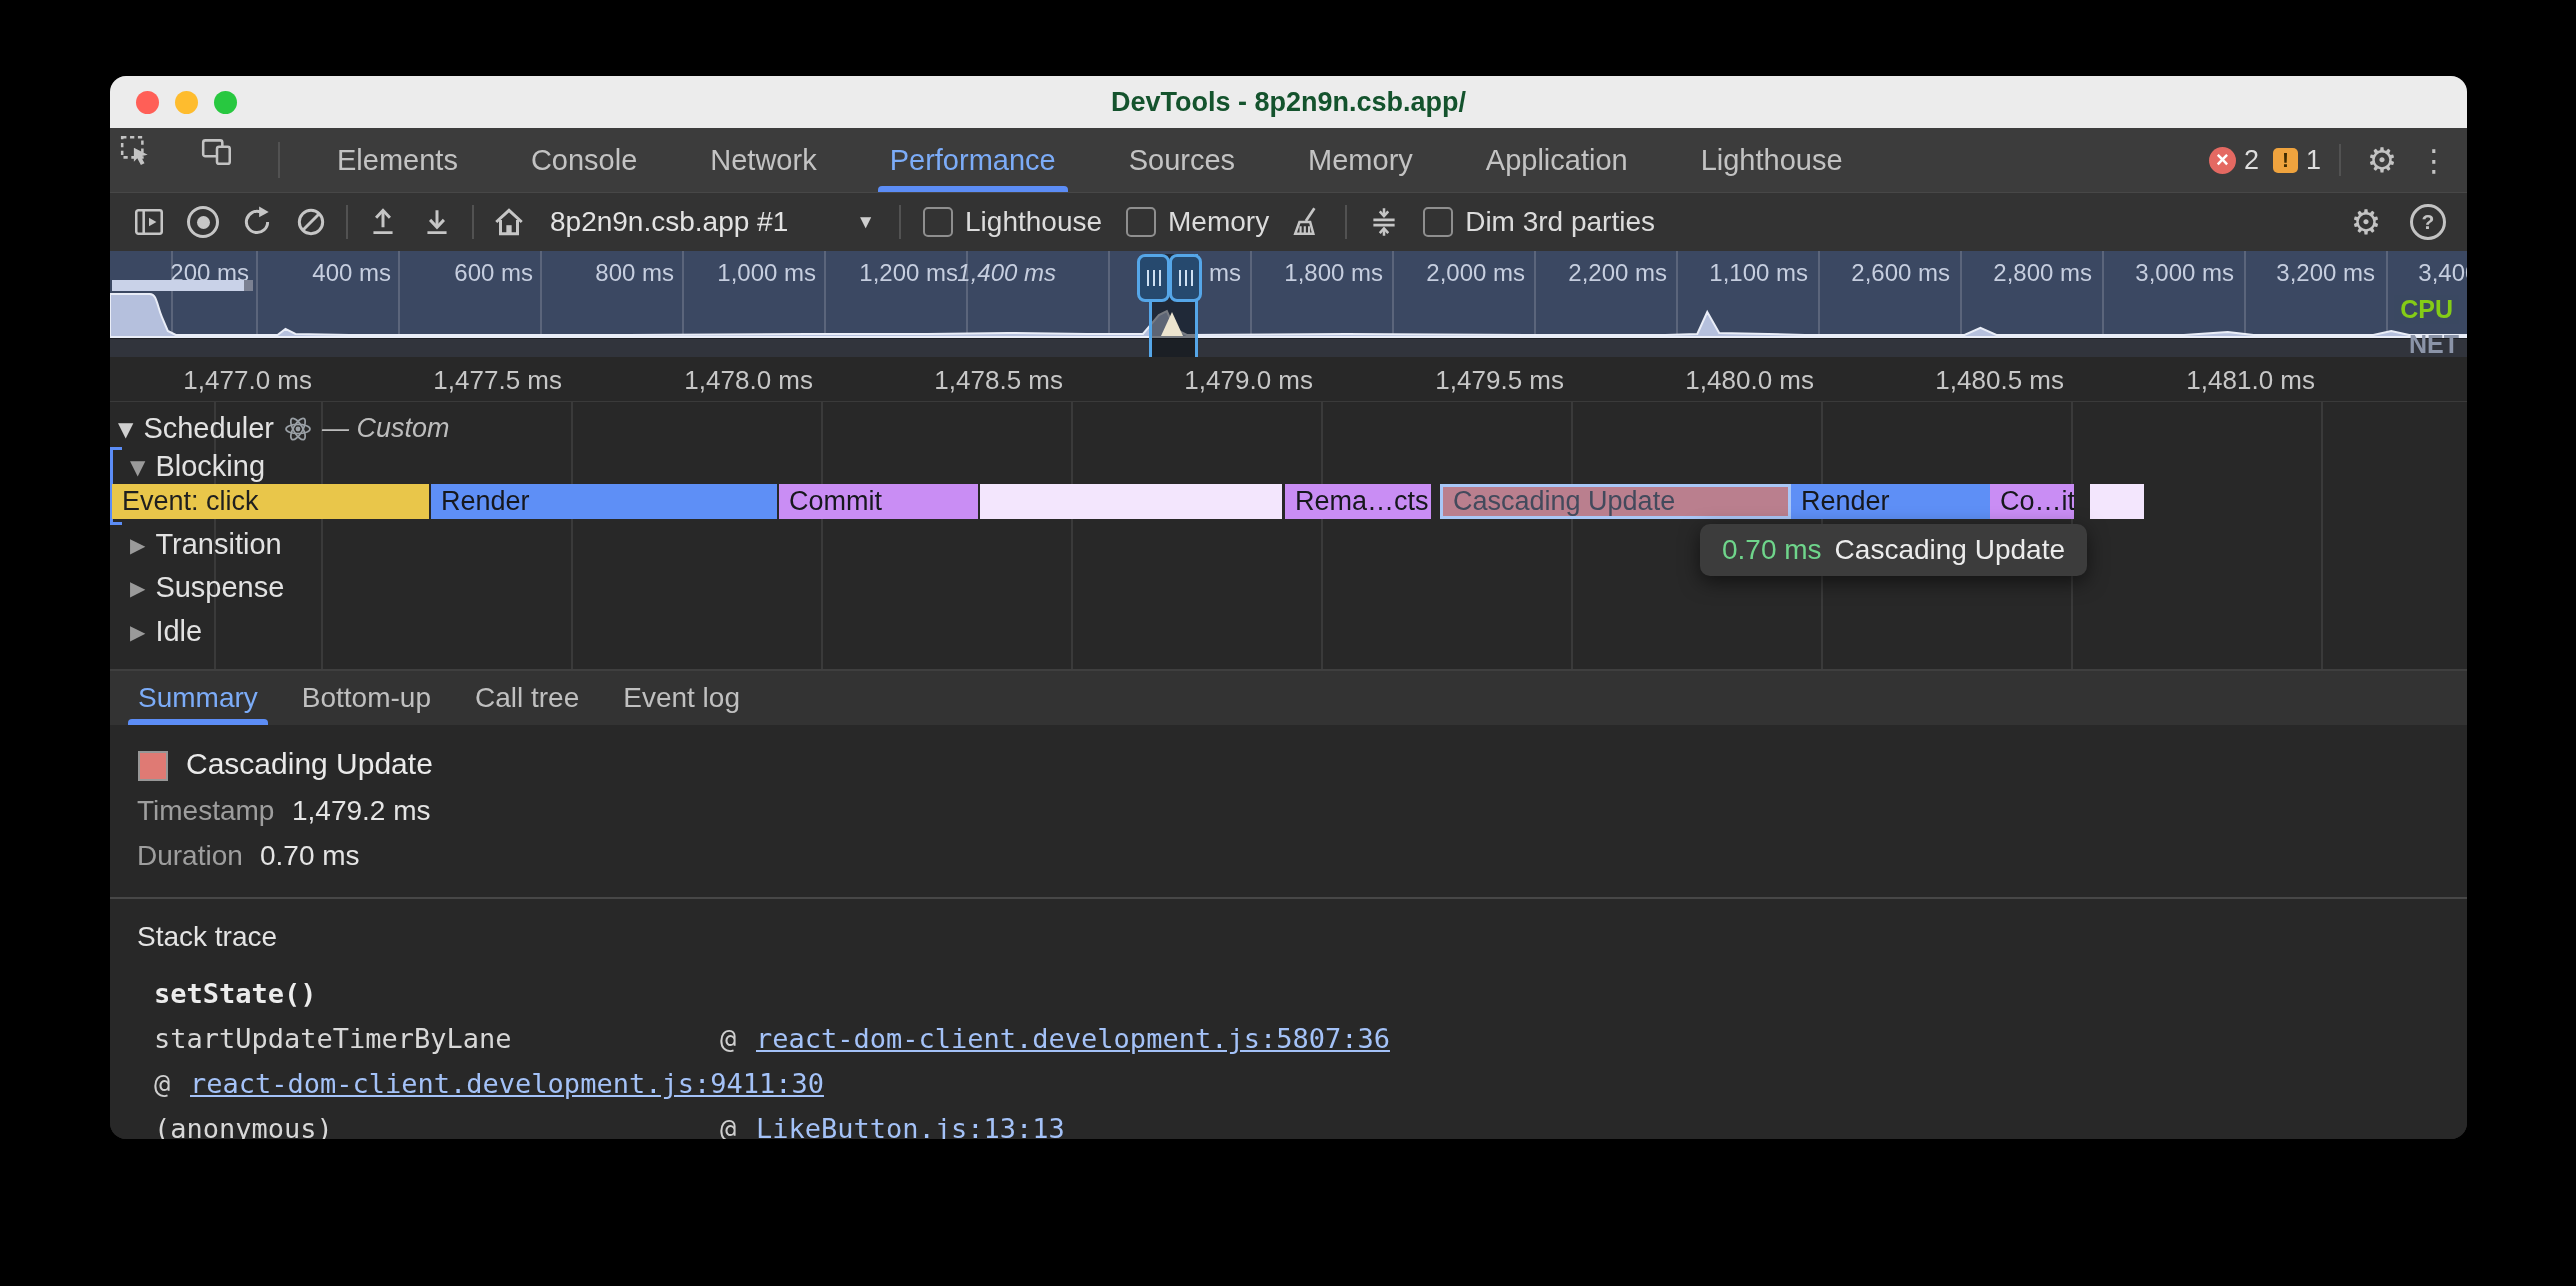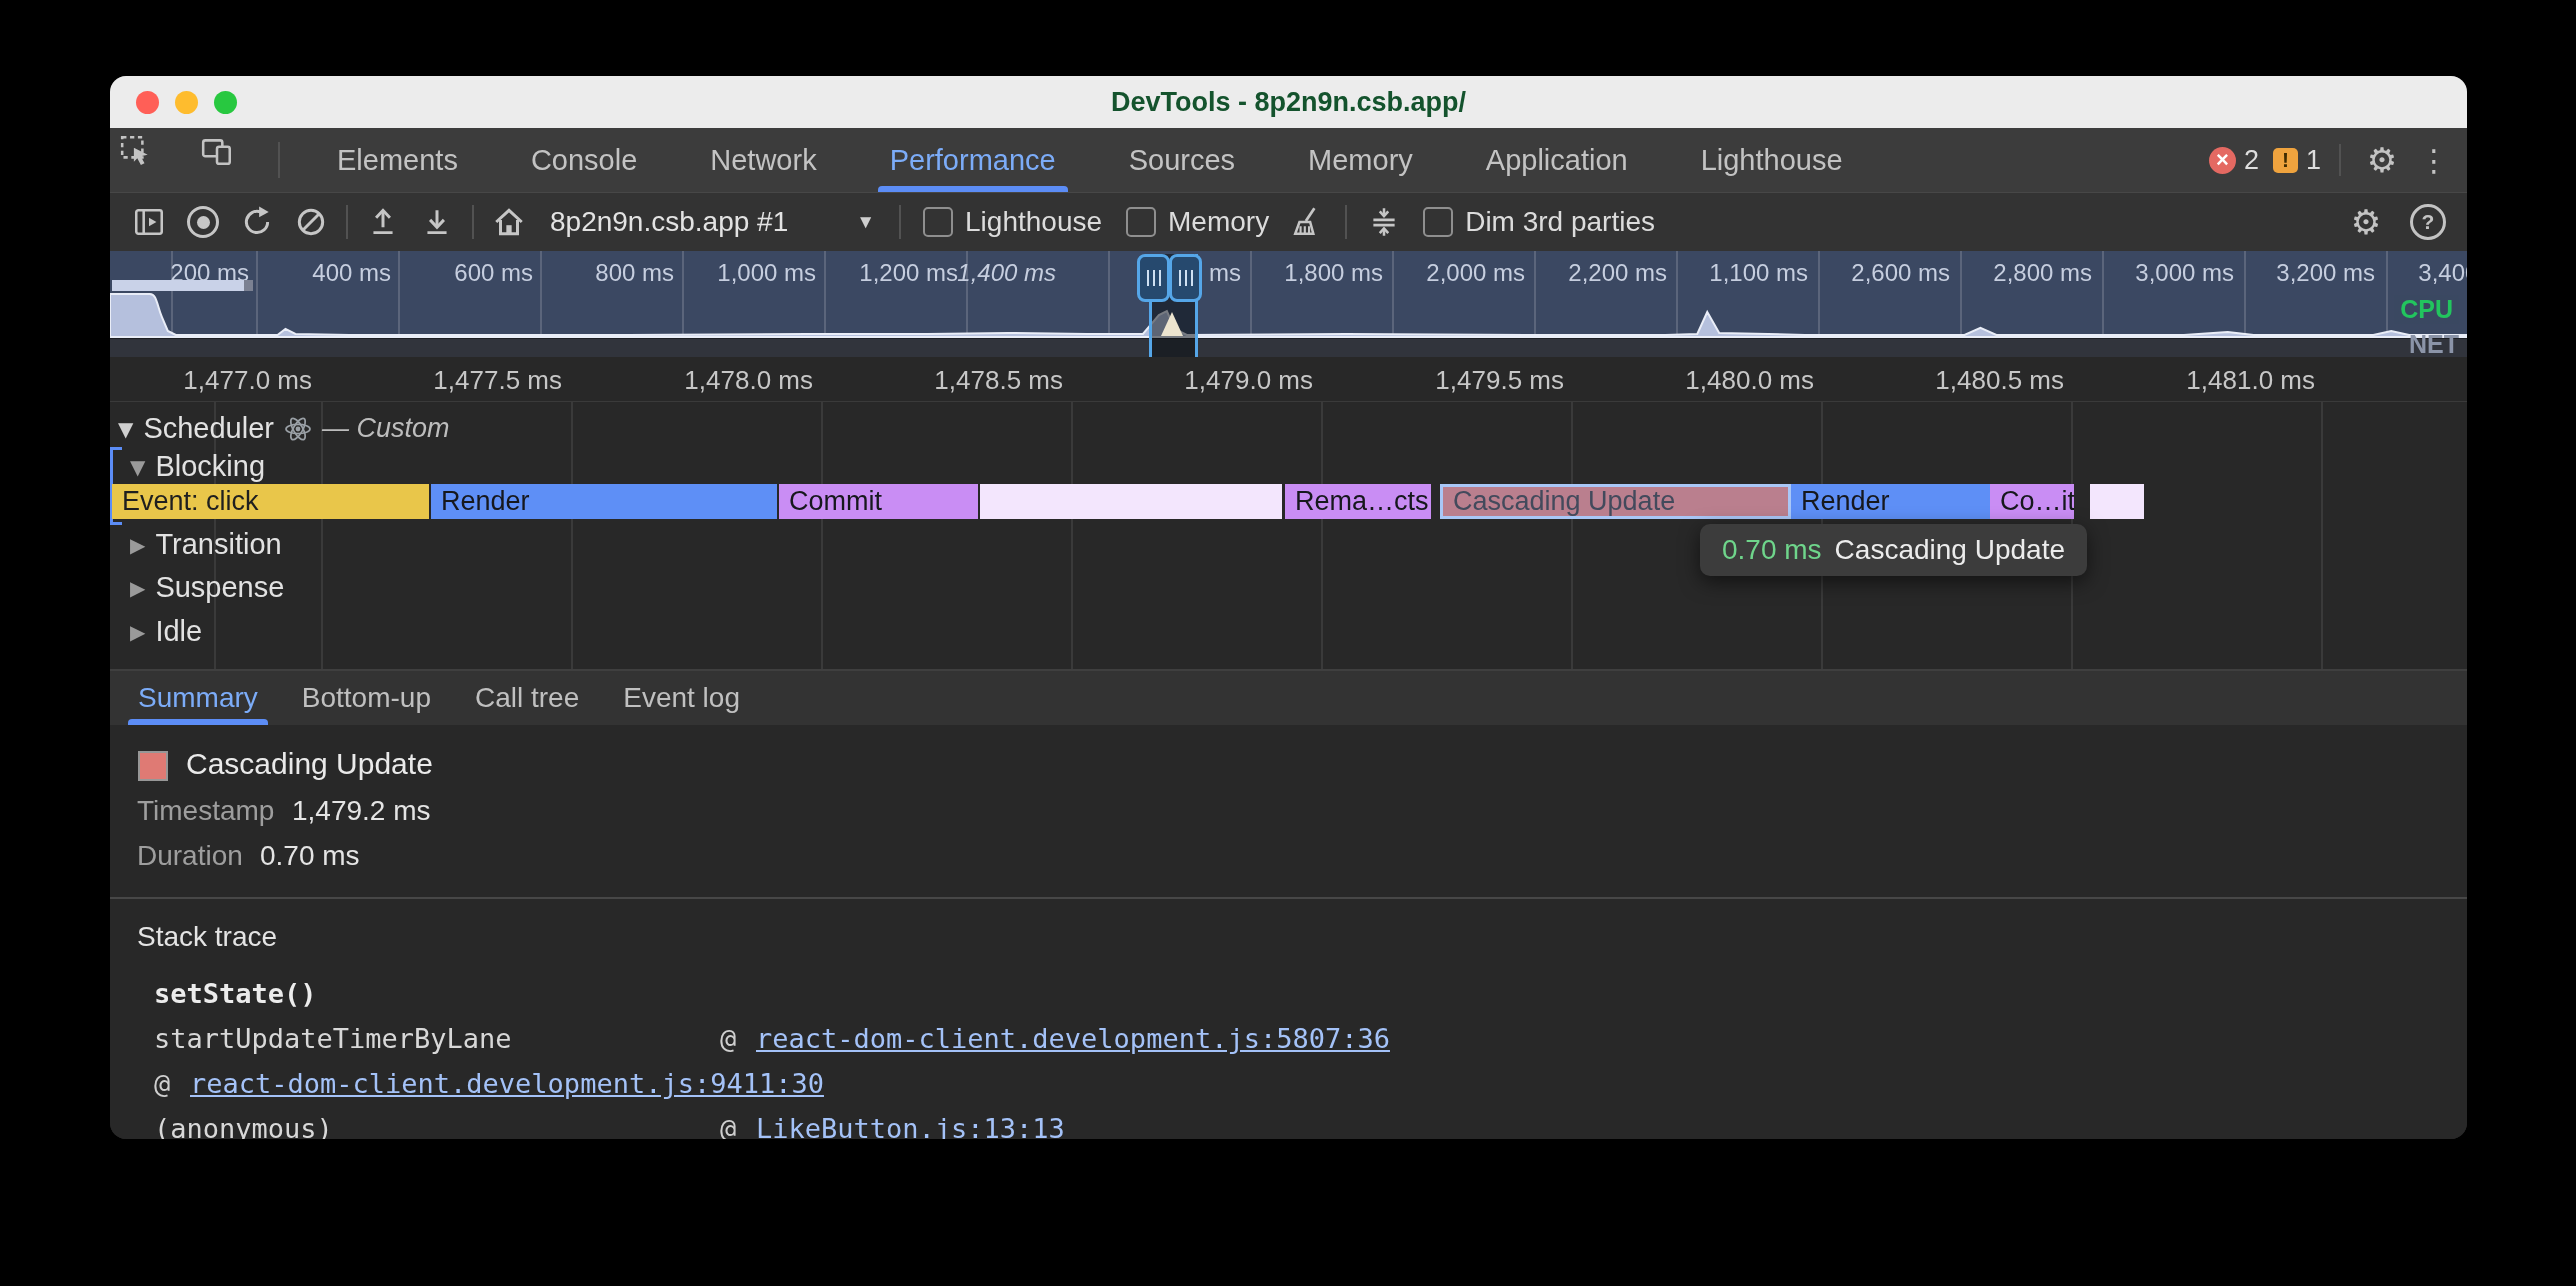--- a/index.html
+++ b/index.html
@@ -35,21 +35,21 @@
   .toolbar-right{margin-left:auto;display:flex;align-items:center;gap:16px;}
   .help-circle{width:30px;height:30px;border:3px solid #c3c3c3;border-radius:50%;color:#c3c3c3;font-size:21px;font-weight:bold;display:flex;align-items:center;justify-content:center;}
   
   .overview{height:106px;background:#3b4862;position:relative;flex:none;overflow:hidden;}
   .ov-grid{position:absolute;inset:0;background-image:repeating-linear-gradient(90deg,rgba(255,255,255,.16) 0 2px,transparent 2px 142px);background-position-x:146px;}
   .ov-tick{position:absolute;top:8px;width:142px;text-align:right;font-size:24px;color:#c6cedf;white-space:nowrap;}
   .net-bar{position:absolute;left:2px;top:29px;width:132px;height:11px;background:#c9d2e8;}
   .net-cap{position:absolute;left:134px;top:29px;width:9px;height:11px;background:#7b8192;}
   .cpu-svg{position:absolute;left:0;top:30px;}
   .net-strip{position:absolute;left:0;right:0;bottom:0;height:18px;background:#31343c;border-top:1px solid rgba(0,0,0,.4);}
-  .ov-cpu-label{position:absolute;right:8px;top:44px;font-size:25px;font-weight:bold;color:#22c55e;background:rgba(59,72,98,.75);padding:0 6px;}
+  .ov-cpu-label{position:absolute;right:8px;top:44px;font-size:25px;font-weight:bold;color:#84cc16;background:rgba(59,72,98,.75);padding:0 6px;}
   .ov-net-label{position:absolute;right:8px;bottom:-4px;font-size:25px;font-weight:bold;color:#8b94a8;}
   .sel-strip{position:absolute;left:1042px;top:3px;width:44px;height:103px;background:rgba(6,9,14,.5);}
   .sel-line{position:absolute;top:3px;bottom:0;width:3px;background:#55a6e8;}
   .sel-spike{position:absolute;left:1051px;bottom:21px;width:0;height:0;border-left:11px solid transparent;border-right:11px solid transparent;border-bottom:24px solid #ece4cf;}
   .sel-handle{position:absolute;top:3px;width:27px;height:42px;background:#26496e;border:3px solid #55a6e8;border-radius:8px;display:flex;align-items:center;justify-content:center;gap:4px;}
   .grip{width:2px;height:16px;background:#cfe0f2;}
   
   .ruler2{height:44px;background:#282828;position:relative;flex:none;border-bottom:1px solid #3a3a3a;overflow:hidden;}
   .r2-tick{position:absolute;top:8px;width:199px;text-align:right;font-size:26px;color:#c7c7c7;white-space:nowrap;}
   

